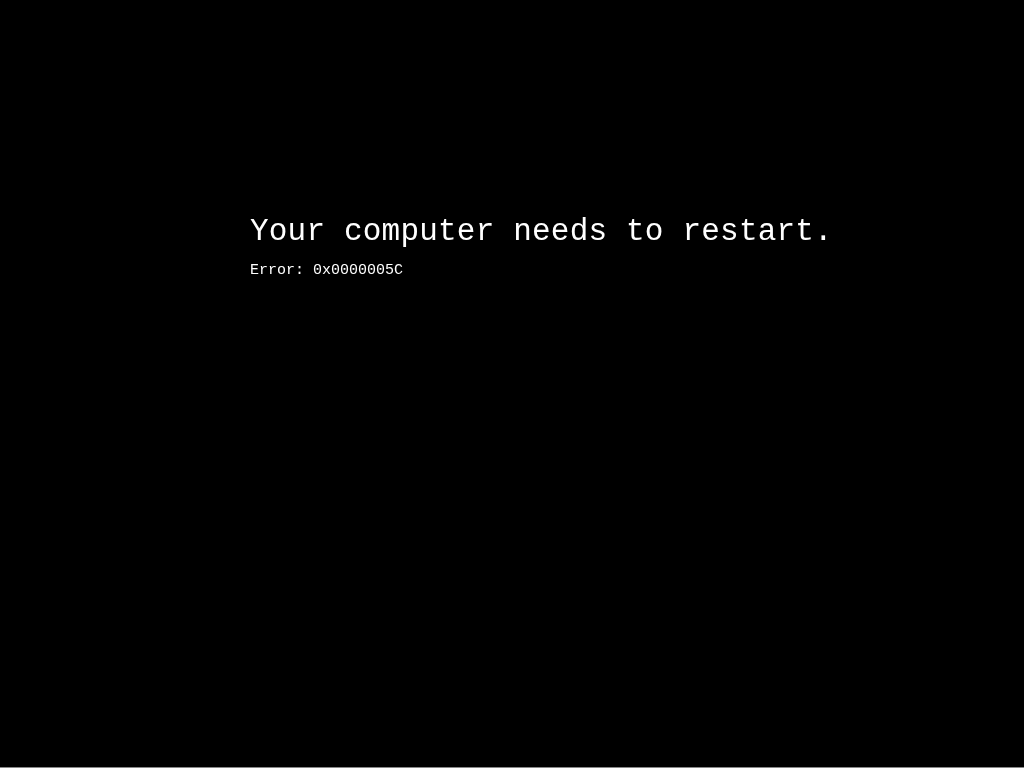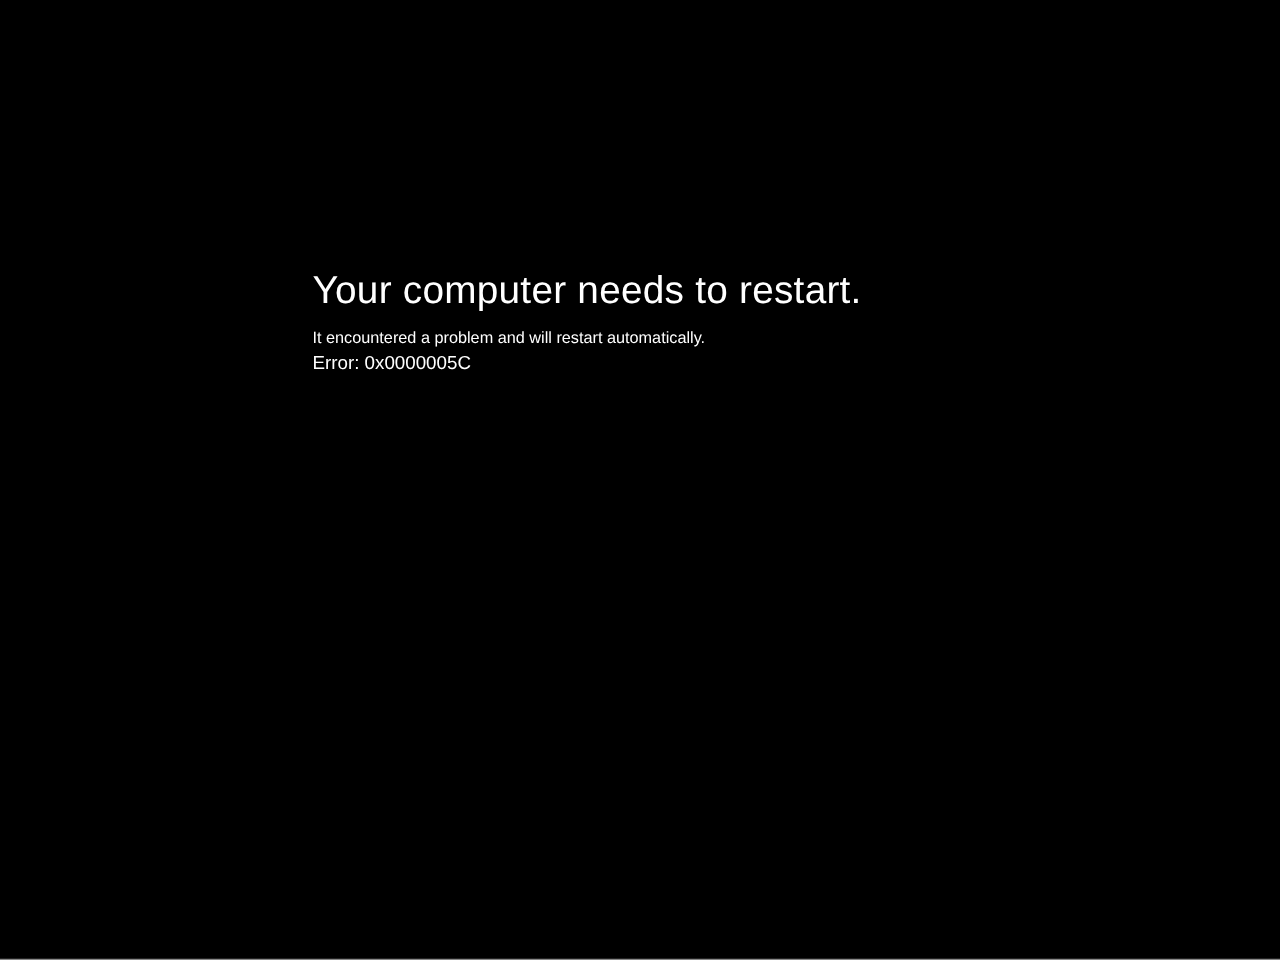--- a/index.html
+++ b/index.html
@@ -15,20 +15,21 @@
     body {
       background: #000000;
       font-family: "Segoe UI", "Segoe UI Light", -apple-system, BlinkMacSystemFont, sans-serif;
       color: #ffffff;
       position: relative;
     }
     .error-container {
       position: absolute;
       left: 250px;
       top: 213px;
+      font-family: Liberation Mono, monospace;
     }
     .heading {
       font-size: 31px;
       font-weight: 300;
       letter-spacing: 0.2px;
       line-height: 1.2;
       margin-bottom: 10px;
     }
     .subtext {
       font-size: 13px;
@@ -47,17 +48,16 @@
       right: 0;
       height: 1px;
       background: #888888;
     }
   </style>
 </head>
 <body>
 
 <div class="error-container">
   <div class="heading">Your computer needs to restart.</div>
-  <div class="subtext">It encountered a problem and will restart automatically.</div>
   <div class="error-code">Error: 0x0000005C</div>
 </div>
 
 <div class="bottom-line"></div>
 
 </body></html>

